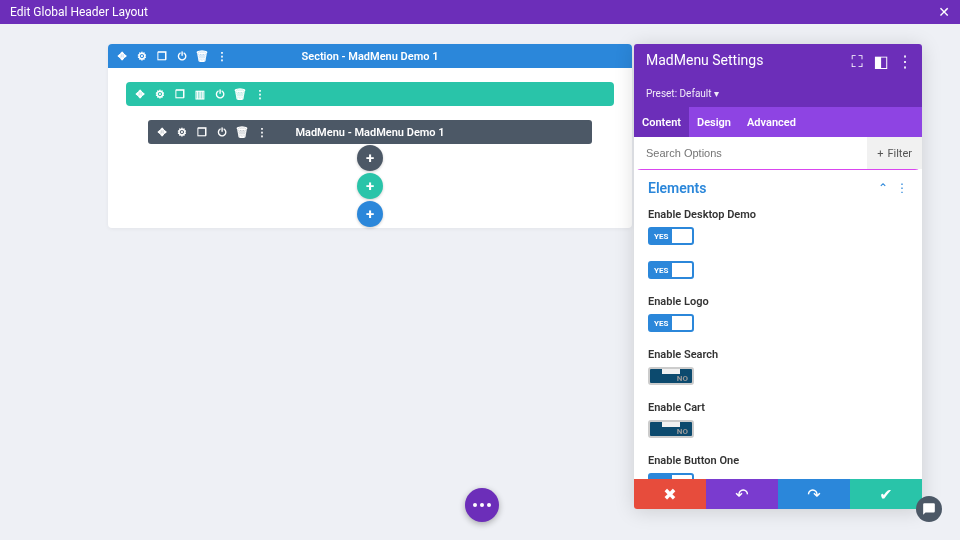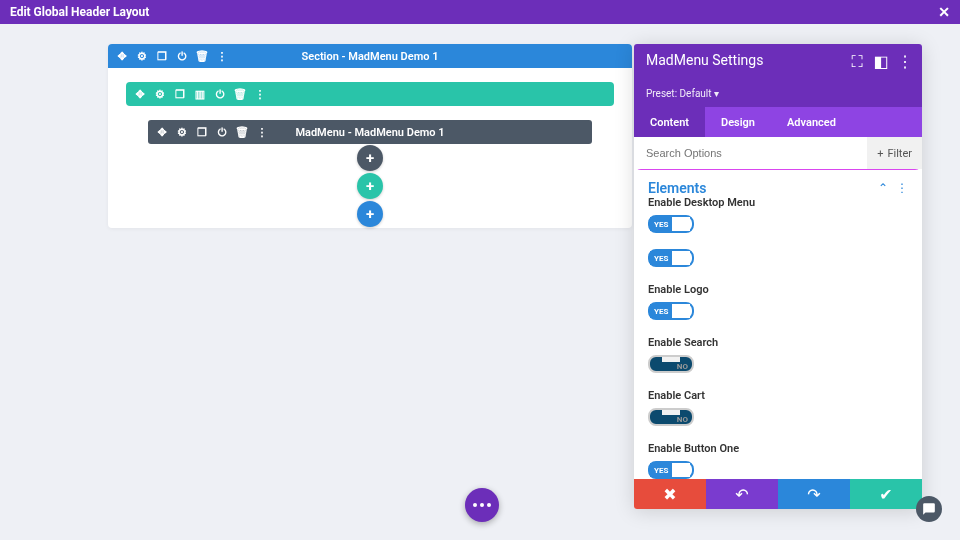--- a/index.html
+++ b/index.html
@@ -1,17 +1,17 @@
 <!DOCTYPE html>
 <html><head>
 <meta charset="utf-8">
 <style>
   * { box-sizing: border-box; margin: 0; padding: 0; }
   body { font-family: -apple-system, BlinkMacSystemFont, "Segoe UI", Roboto, sans-serif; background: #eef0f5; width: 960px; height: 540px; overflow: hidden; position: relative; }
-  .topbar { background: #6c2eb9; color: #fff; height: 24px; display: flex; align-items: center; justify-content: space-between; padding: 0 10px; font-size: 12px; font-weight: 700; }
+  .topbar { background: #6c2eb9; color: #fff; height: 24px; display: flex; align-items: center; justify-content: space-between; padding: 0 10px; font-size: 12px; font-weight: 400; }
   .topbar .close { cursor: pointer; font-size: 14px; }
   .canvas { position: absolute; left: 108px; top: 44px; width: 524px; }
   .section { background: #fff; border-radius: 4px; box-shadow: 0 1px 4px rgba(0,0,0,0.05); }
   .section-header { background: #2b87da; color: #fff; height: 24px; display: flex; align-items: center; border-radius: 4px 4px 0 0; position: relative; font-size: 11px; font-weight: 600; }
   .hdr-icons { display: flex; align-items: center; gap: 8px; padding-left: 8px; }
   .hdr-icons span, .hdr-icons svg { width: 12px; height: 12px; display: inline-flex; align-items: center; justify-content: center; }
   .hdr-title { position: absolute; left: 0; right: 0; text-align: center; pointer-events: none; }
   .row-wrap { padding: 14px 18px 0 18px; }
   .row-header { background: #29c4a9; color: #fff; height: 24px; display: flex; align-items: center; border-radius: 4px; position: relative; font-size: 11px; font-weight: 600; }
   .module-wrap { padding: 14px 0 0 0; }
@@ -29,34 +29,34 @@
   .help svg { width: 14px; height: 14px; fill: #fff; }
 
   
   .panel { position: absolute; right: 38px; top: 44px; width: 288px; height: 465px; background: #fff; box-shadow: 0 2px 20px rgba(0,0,0,.15); display: flex; flex-direction: column; border-radius: 3px; overflow: hidden; }
   .panel-head { background: #6c2eb9; color: #fff; padding: 8px 12px; position: relative; }
   .panel-head h2 { font-size: 14px; font-weight: 400; }
   .panel-head .preset { font-size: 10px; opacity: .9; margin-top: 20px; }
   .panel-head .head-icons { position: absolute; right: 10px; top: 10px; display: flex; gap: 10px; }
   .panel-head .head-icons span { width: 14px; height: 14px; display: inline-flex; align-items: center; justify-content: center; cursor: pointer; }
   .tabs { background: #8e44e3; display: flex; height: 30px; }
-  .tab { flex: 0 0 auto; padding: 0 16px; font-size: 11px; font-weight: 600; color: #fff; display: flex; align-items: center; cursor: pointer; }
+  .tab { flex: 0 0 auto; padding: 0 8px; font-size: 11px; font-weight: 600; color: #fff; display: flex; align-items: center; cursor: pointer; }
   .tab.active { background: #6c2eb9; }
   .search-row { display: flex; align-items: flex-end; border-bottom: 1px solid #d946ef; border-radius: 7px; }
   .search-row input { flex: 1; border: none; height: 32px; padding: 0 12px; font-size: 11px; color: #666; outline: none; }
   .filter-btn { background: #f1f1f1; height: 32px; padding: 0 10px; font-size: 11px; color: #555; display: flex; align-items: center; gap: 4px; cursor: pointer; }
   .scroll { flex: 1; overflow-y: auto; padding: 10px 14px 16px 14px; position: relative; }
   .scroll::-webkit-scrollbar { width: 6px; }
   .scroll::-webkit-scrollbar-thumb { background: #bbb; border-radius: 3px; }
-  .group-head { display: flex; align-items: center; justify-content: space-between; }
+  .group-head { display: flex; align-items: center; justify-content: space-between; margin-bottom: 12px; }
   .group-head h3 { color: #2b87da; font-size: 14px; font-weight: 600; }
   .group-head .gicons { display: flex; gap: 8px; color: #2b87da; font-size: 12px; }
   .opt { margin-bottom: 16px; }
   .opt label { font-size: 11px; color: #333; font-weight: 600; display: block; margin-bottom: 6px; }
-  .toggle { width: 46px; height: 18px; border-radius: 8px; border: 2px solid transparent; position: relative; font-size: 8px; font-weight: 700; color: #fff; display: flex; align-items: center; cursor: pointer; }
+  .toggle { width: 46px; height: 18px; border-radius: 3px; border: 2px solid transparent; position: relative; font-size: 8px; font-weight: 700; color: #fff; display: flex; align-items: center; cursor: pointer; }
   .toggle.on { border-color: #2b87da; }
   .toggle.on .lbl { background: #2b87da; padding: 0 4px; height: 100%; display: flex; align-items: center; }
   .toggle.on .knob { background: #fff; }
   .toggle.off { border-color: #ccc; background:#0c4a6e;flex-direction:column; }
   .toggle.off .lbl { color:#999; padding:0 4px; margin-left:auto; }
   .toggle.off .knob { background:#f1f1f1; order:-1; }
   .toggle .knob { width: 18px; height: 100%; }
   .panel-foot { display: flex; height: 30px; }
   .panel-foot div { flex: 1; display: flex; align-items: center; justify-content: center; color: #fff; cursor: pointer; }
   .pf-cancel { background: #e74c3c; }
@@ -150,21 +150,21 @@
   <div class="scroll">
     <div class="group-head">
       <h3>Elements</h3>
       <div class="gicons">
         <span>⌃</span>
         <span>⋮</span>
       </div>
     </div>
     <div id="opts">
         <div class="opt">
-          <label>Enable Desktop Menu</label>
+          <label>Enable Desktop Demo</label>
           <div class="toggle on">
             <span class="lbl">YES</span>
             <span class="knob"></span>
           </div>
         </div>
         <div class="opt">
           <div class="toggle on">
             <span class="lbl">YES</span>
             <span class="knob"></span>
           </div>

